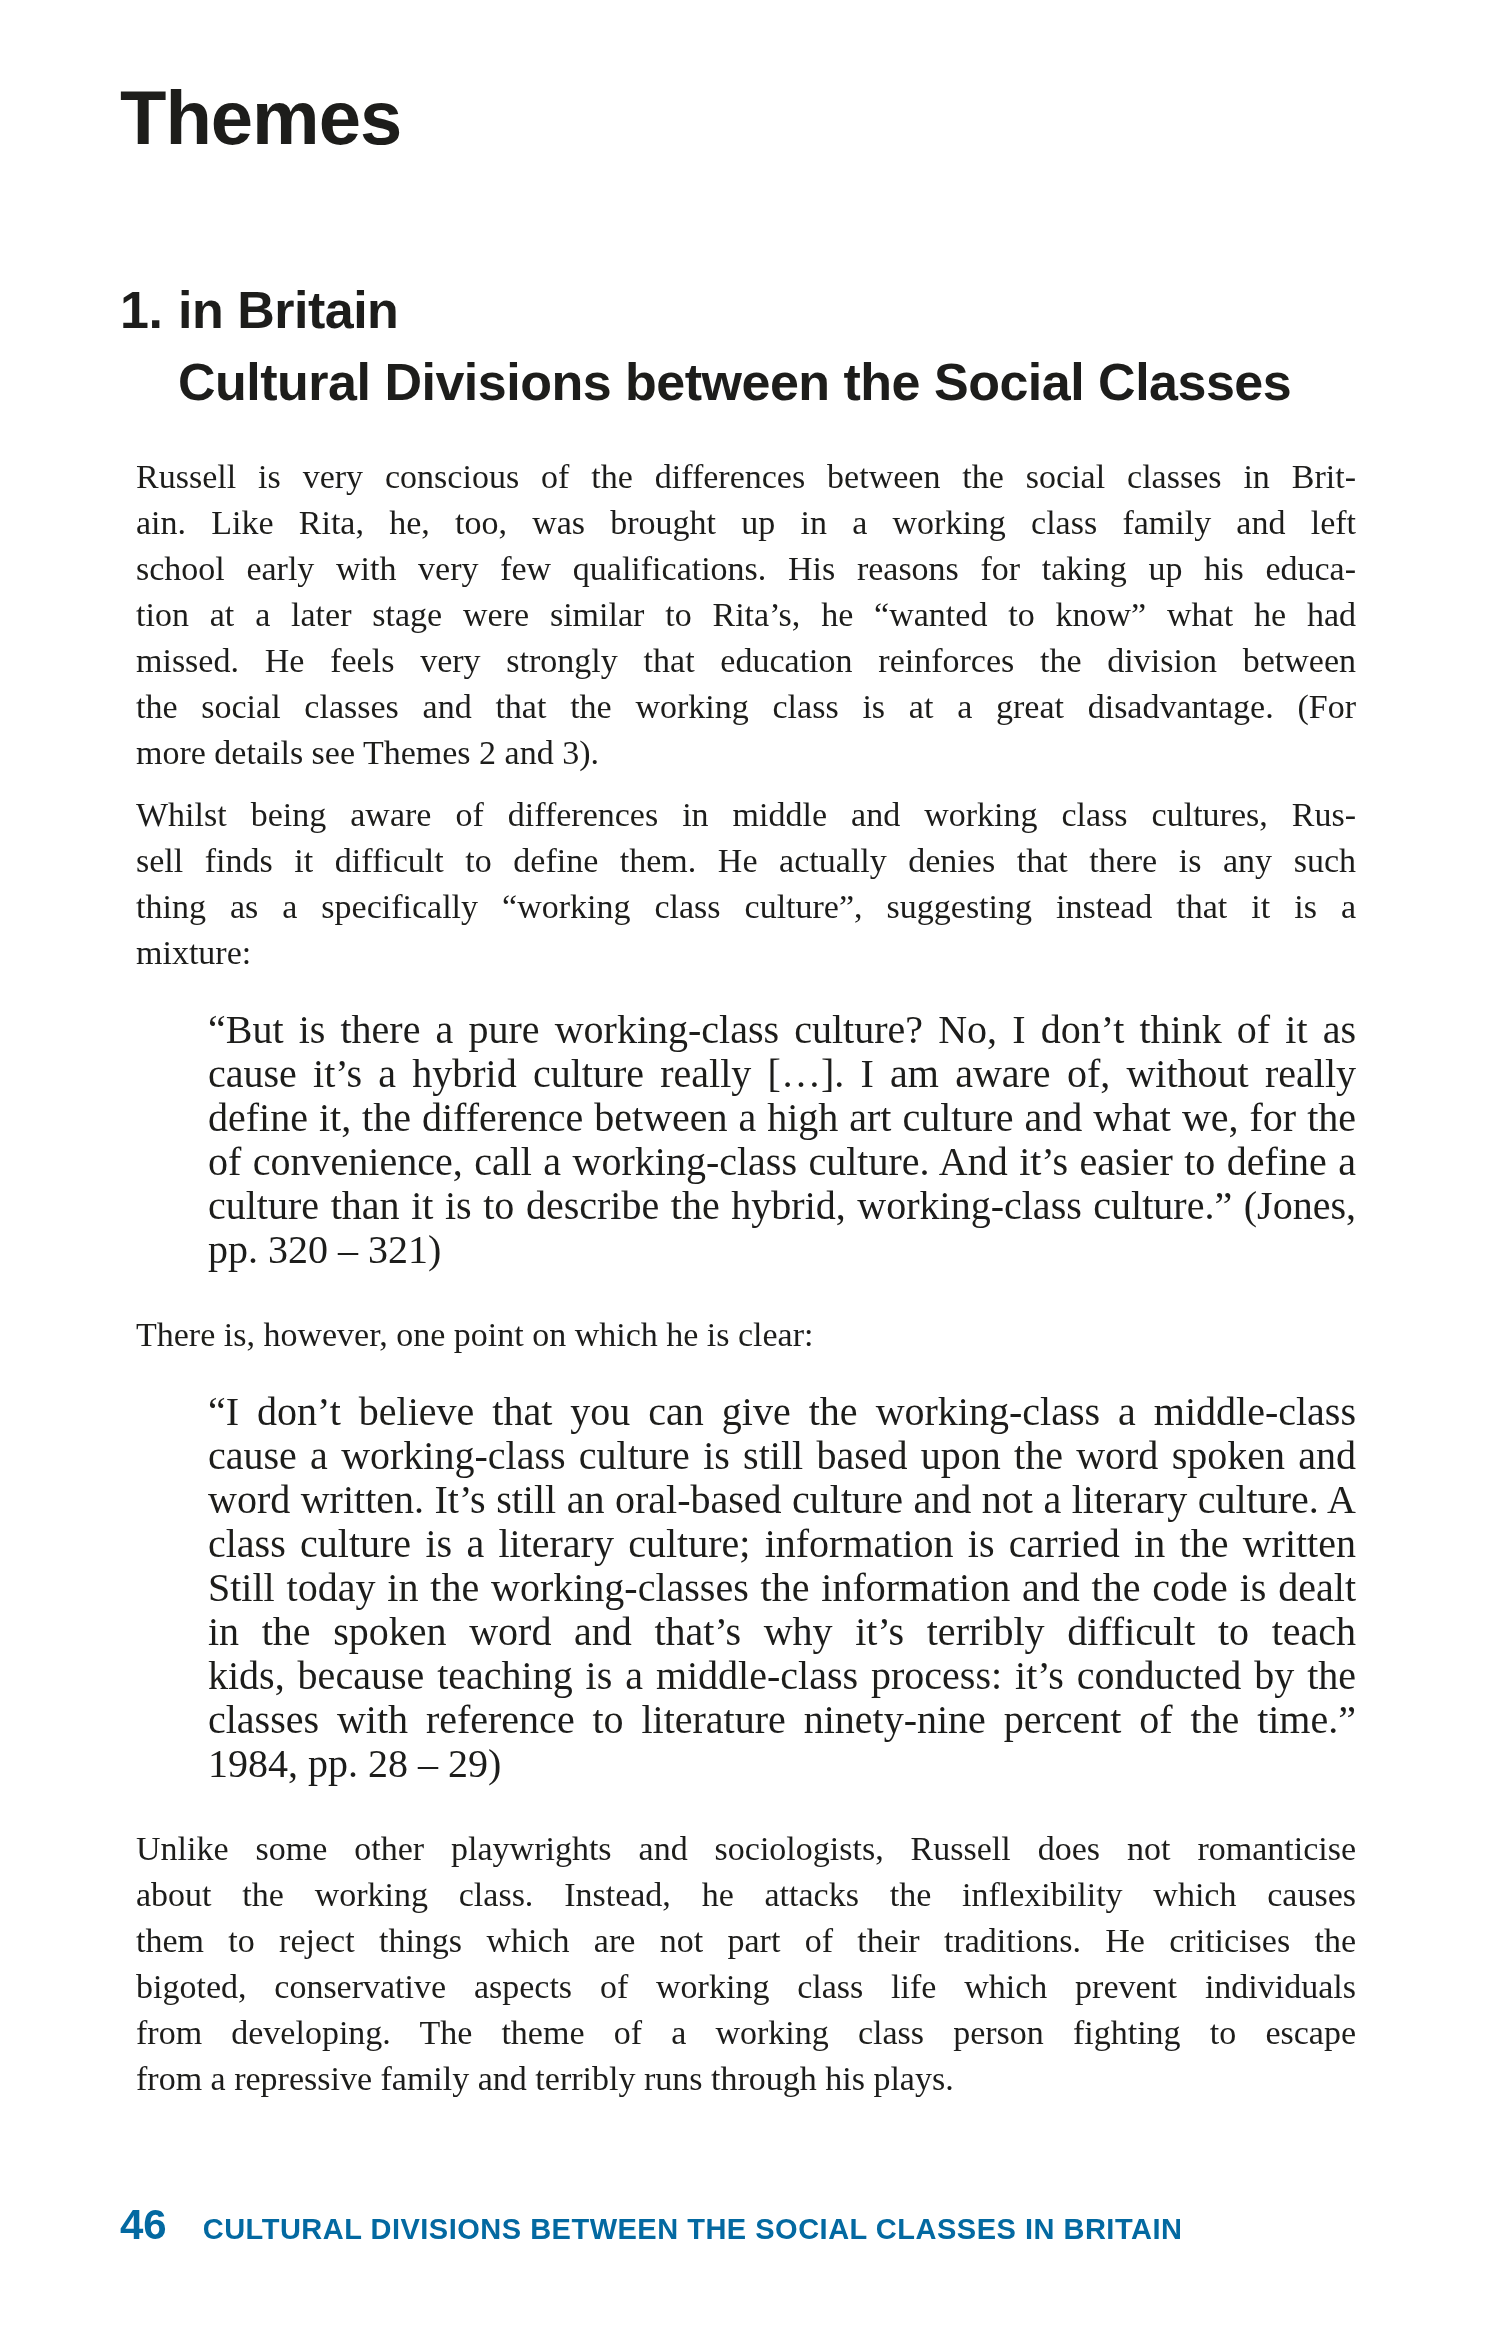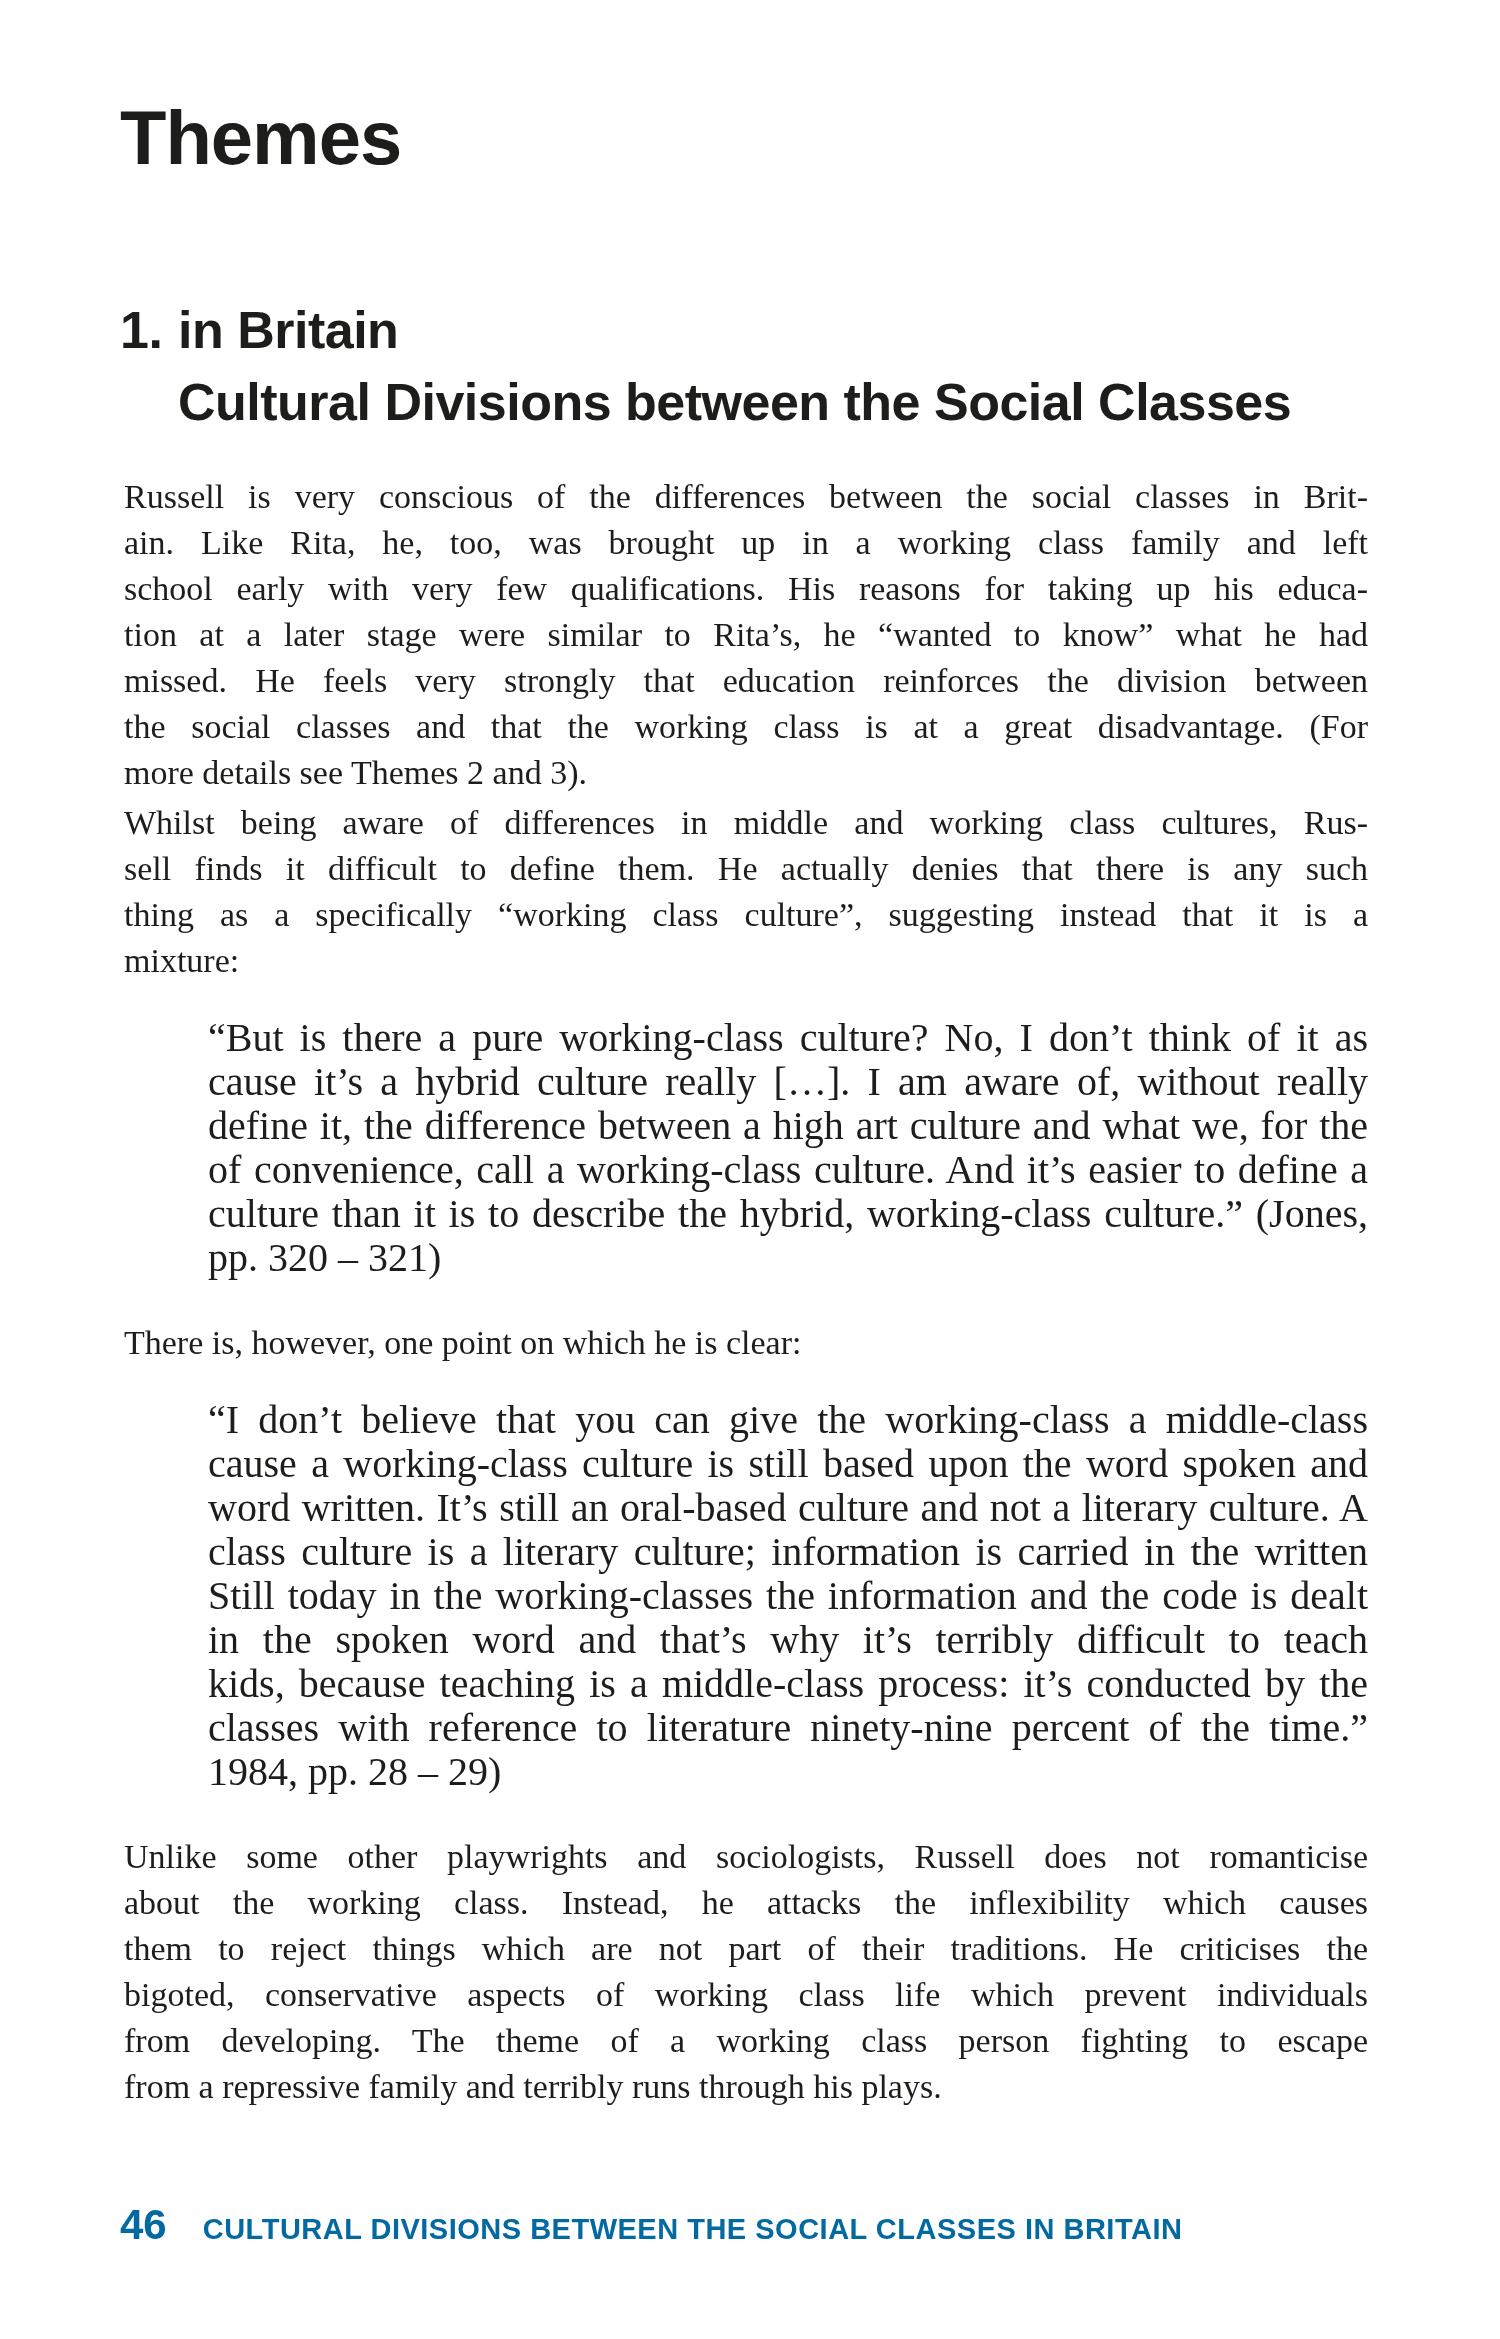--- a/index.html
+++ b/index.html
@@ -16,21 +16,21 @@
     overflow: hidden;
     font-family: "Liberation Serif", "DejaVu Serif", serif;
   }
   .content-col {
     position: absolute;
     left: 120px;
     top: 0;
     width: 1252px;
   }
   .chapter-title {
-    margin-top: 100px;
+    margin-top: 80px;
     font-family: "Liberation Sans", "DejaVu Sans", sans-serif;
     font-weight: 700;
     font-size: 76px;
     line-height: 1;
     letter-spacing: -1px;
     color: #1d1d1b;
   }
   .section-heading {
     display: flex;
     margin-top: 118px;
@@ -41,21 +41,21 @@
     letter-spacing: -0.5px;
     color: #1d1d1b;
   }
   .section-number {
     flex: 0 0 58px;
   }
   .content {
     margin-top: 36px;
   }
   .block {
-    margin: 4px;
+    margin: 16px;
   }
   .block.quote {
     margin-top: 32px;
     margin-left: 88px;
   }
   .block.quote + .block.paragraph {
     margin-top: 40px;
   }
   .block.paragraph .text-line {
     font-size: 34px;

